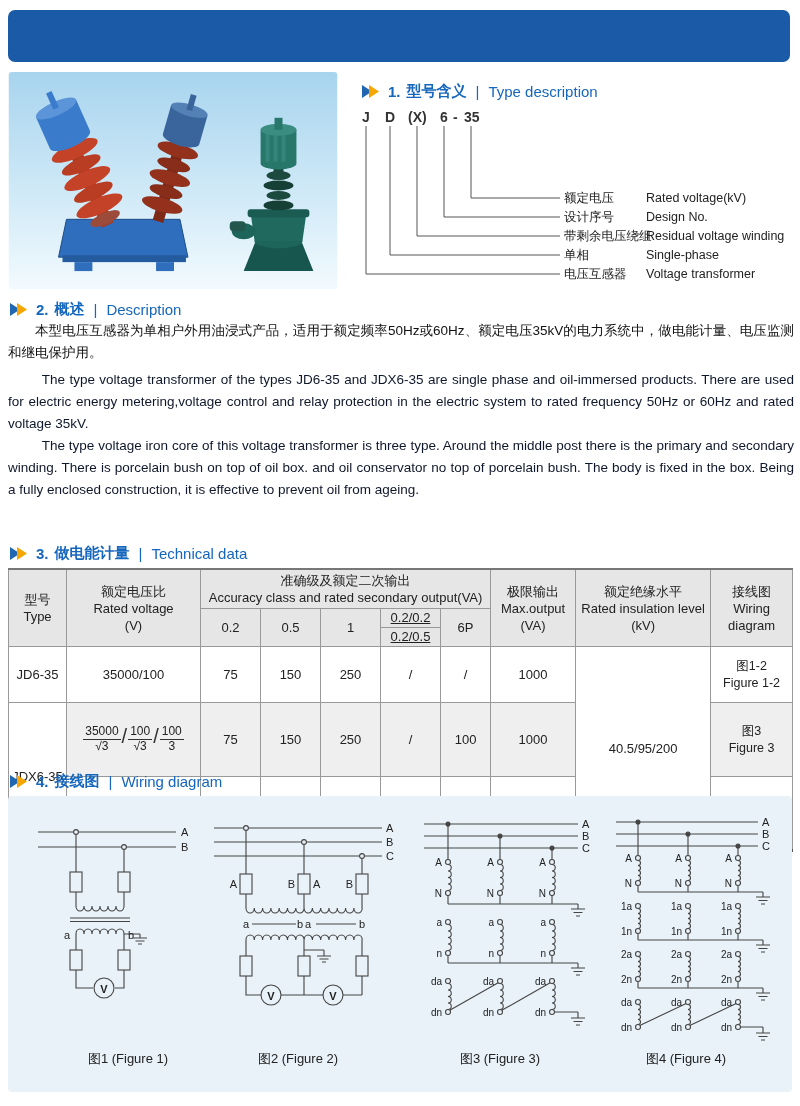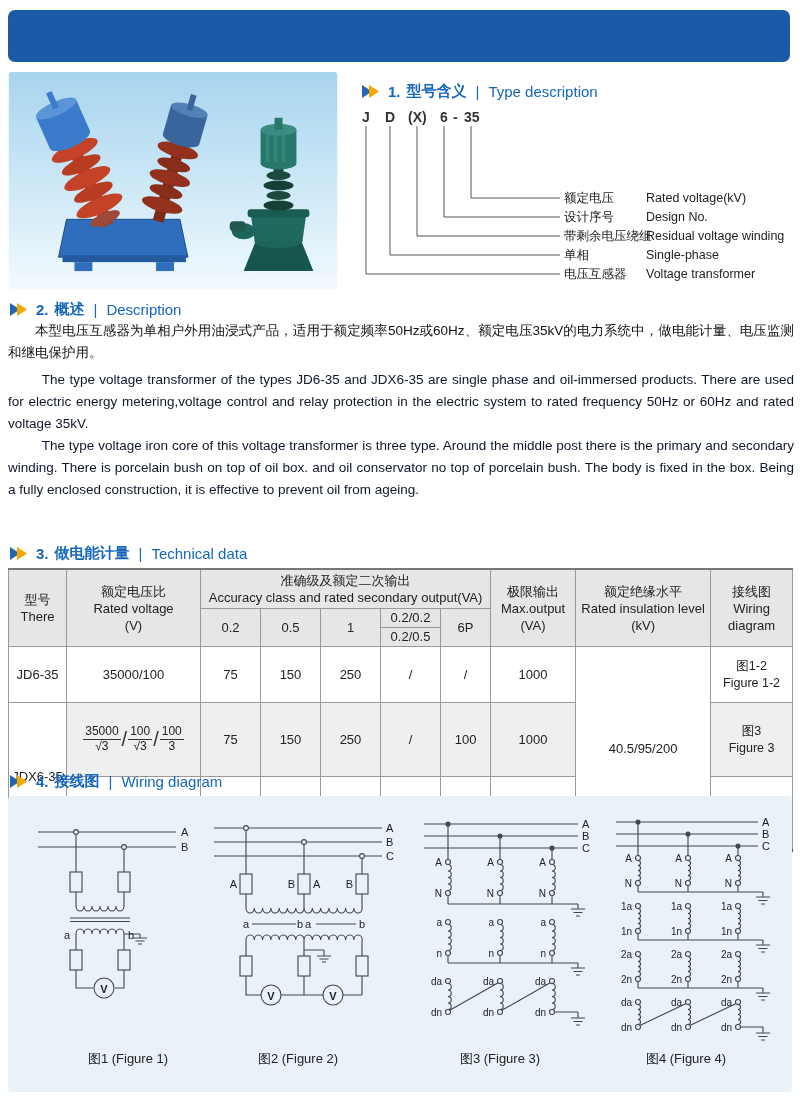--- a/index.html
+++ b/index.html
@@ -58,26 +58,26 @@
     border:1px solid #999;text-align:center;vertical-align:middle;
     font-weight:normal;padding:2px 1px;
   }
   .tech thead th{background:#e6e6e6;}
   .tech thead th div{line-height:17px;}
   .tech tbody tr.r1{height:56px;}
   .tech tbody tr.r2{height:74px;}
   .tech tbody tr.r3{height:74px;}
   .tech .shade{background:#efefef;}
   .tech .figcell div{line-height:17px;font-size:12.5px;}
-  .tech td.split,.tech th.split{padding:0;}
+  .tech td.split,.tech th.split{padding:0;text-decoration:underline;}
   .tech .split div{height:18px;line-height:18px;}
   .tech .split div:first-child{border-bottom:1px solid #999;}
   .tech tr.botline td{border-bottom:3px solid #555;}
 
-  .fracline{display:flex;align-items:center;justify-content:center;white-space:nowrap;}
+  .fracline{display:flex;justify-content:center;white-space:nowrap;}
   .frac{display:inline-flex;flex-direction:column;align-items:center;line-height:1.15;}
   .frac .fn{border-bottom:1px solid #333;padding:0 2px;font-size:12px;}
   .frac .fd{font-size:12px;padding:0 2px;}
   .fracs4 .frac .fn,.fracs4 .frac .fd{font-size:11px;}
   .fsl{font-size:20px;font-weight:300;margin:0 1px;color:#333;}
 
   
   .panel{
     left:8px;top:796px;width:784px;height:296px;
     background:#e9f2f9;border-radius:4px;
@@ -231,21 +231,21 @@
       <col style="width:60px">
       <col style="width:50px">
       <col style="width:85px">
     <col style="width:135px">
       <col style="width:82px">
   </colgroup>
   <thead>
     <tr>
       <th rowspan="2">
         <div>型号</div>
-          <div>There</div>
+          <div>Type</div>
       </th>
       <th rowspan="2">
         <div>额定电压比</div>
           <div>Rated voltage</div>
           <div>(V)</div>
       </th>
       <th colspan="5">
         <div>准确级及额定二次输出</div>
           <div>Accuracy class and rated secondary output(VA)</div>
       </th>

